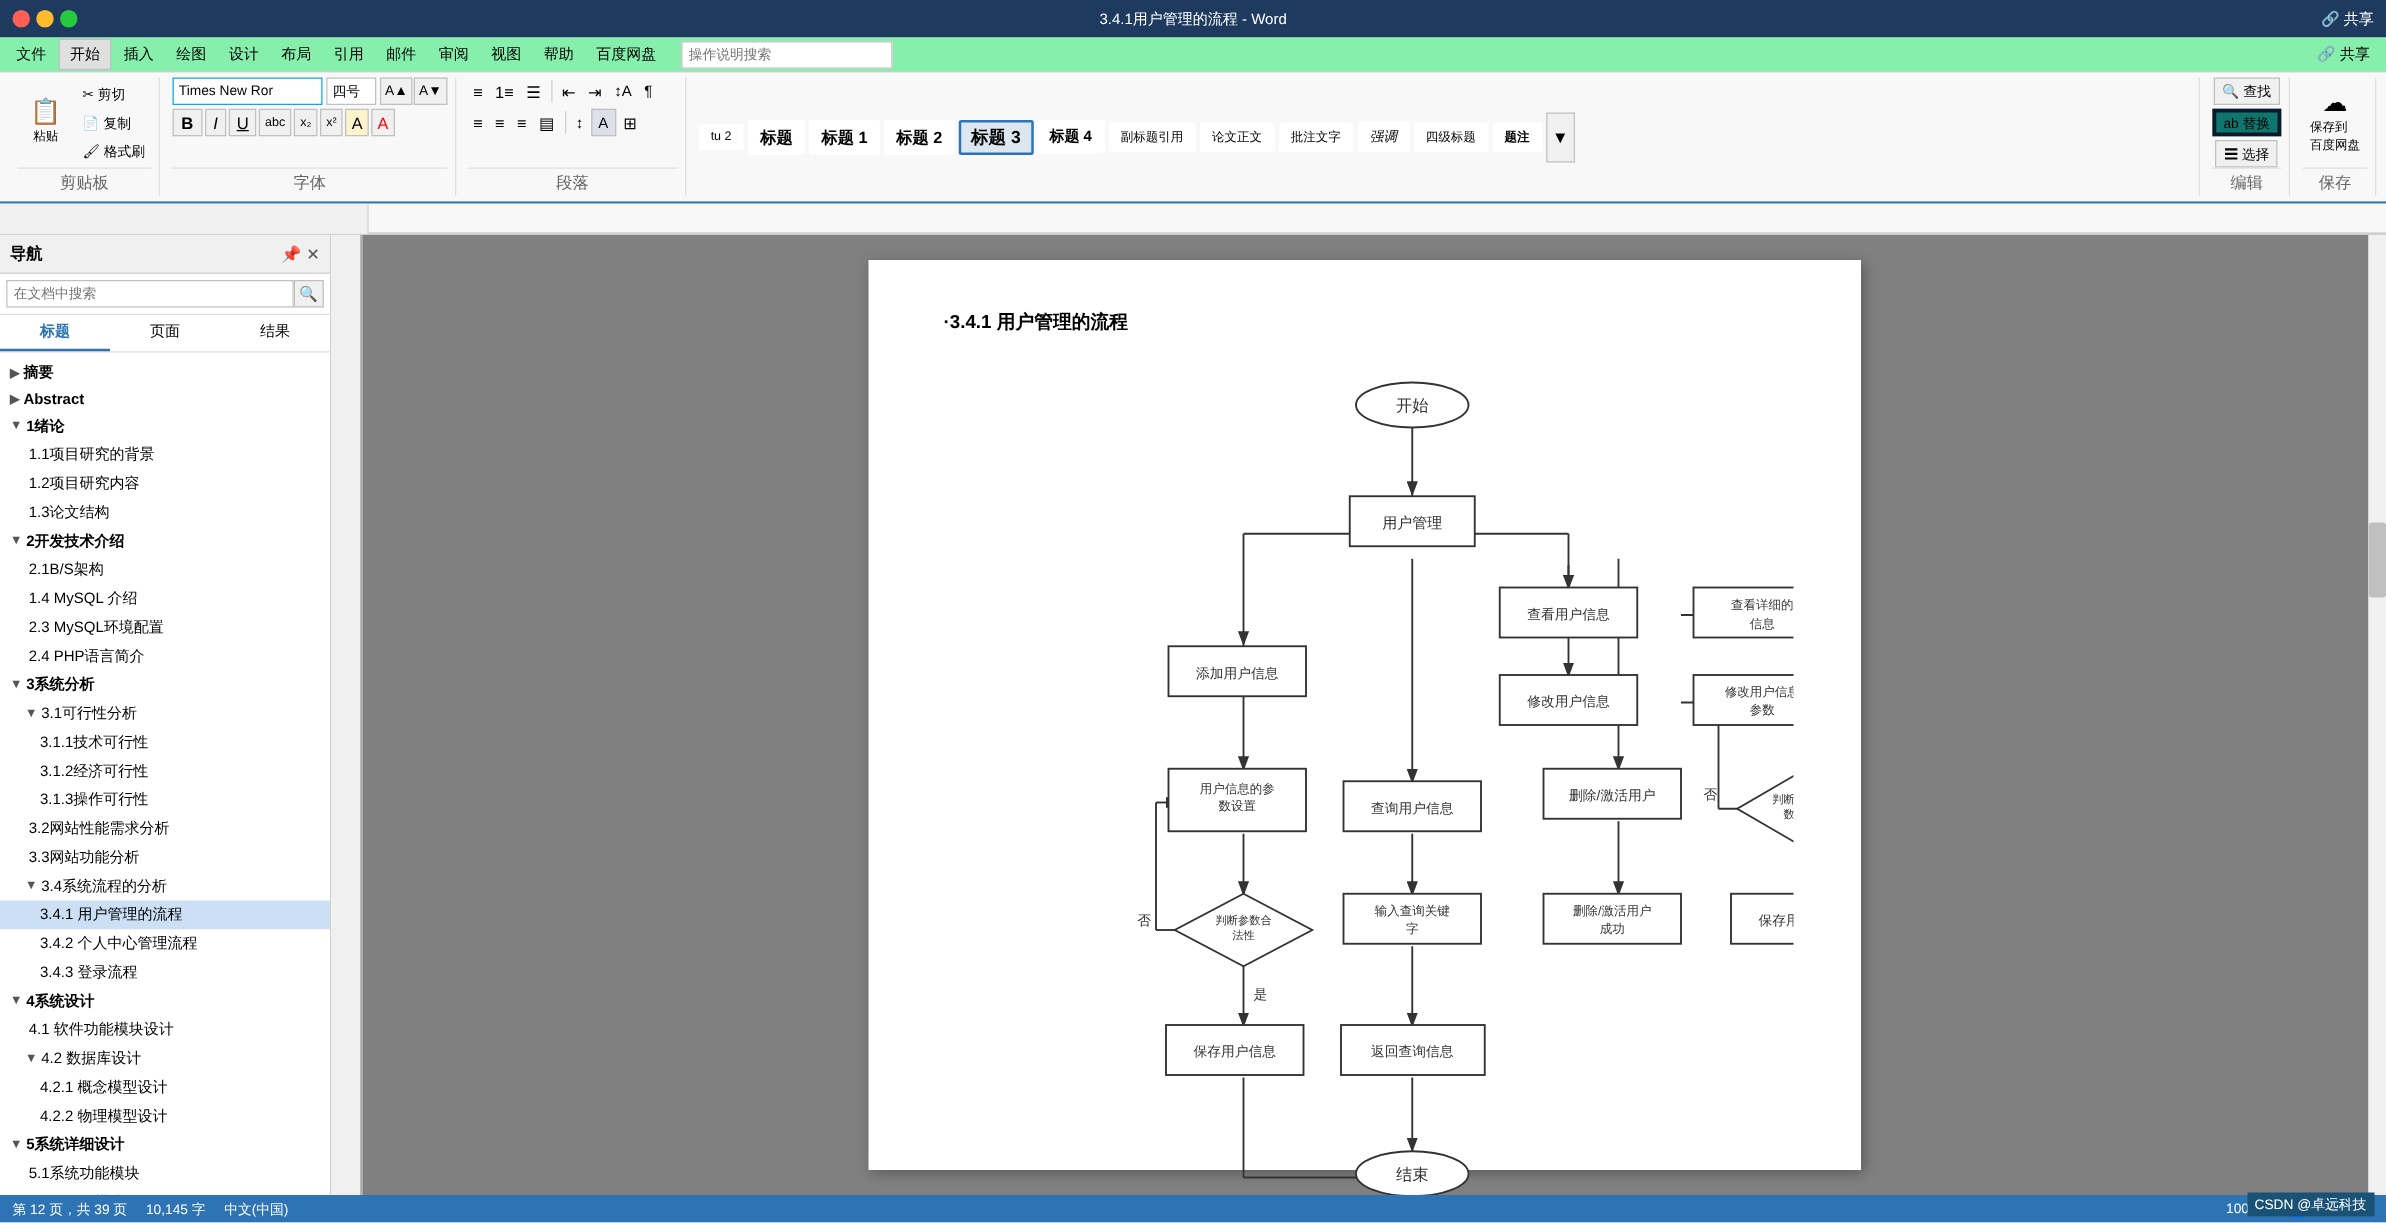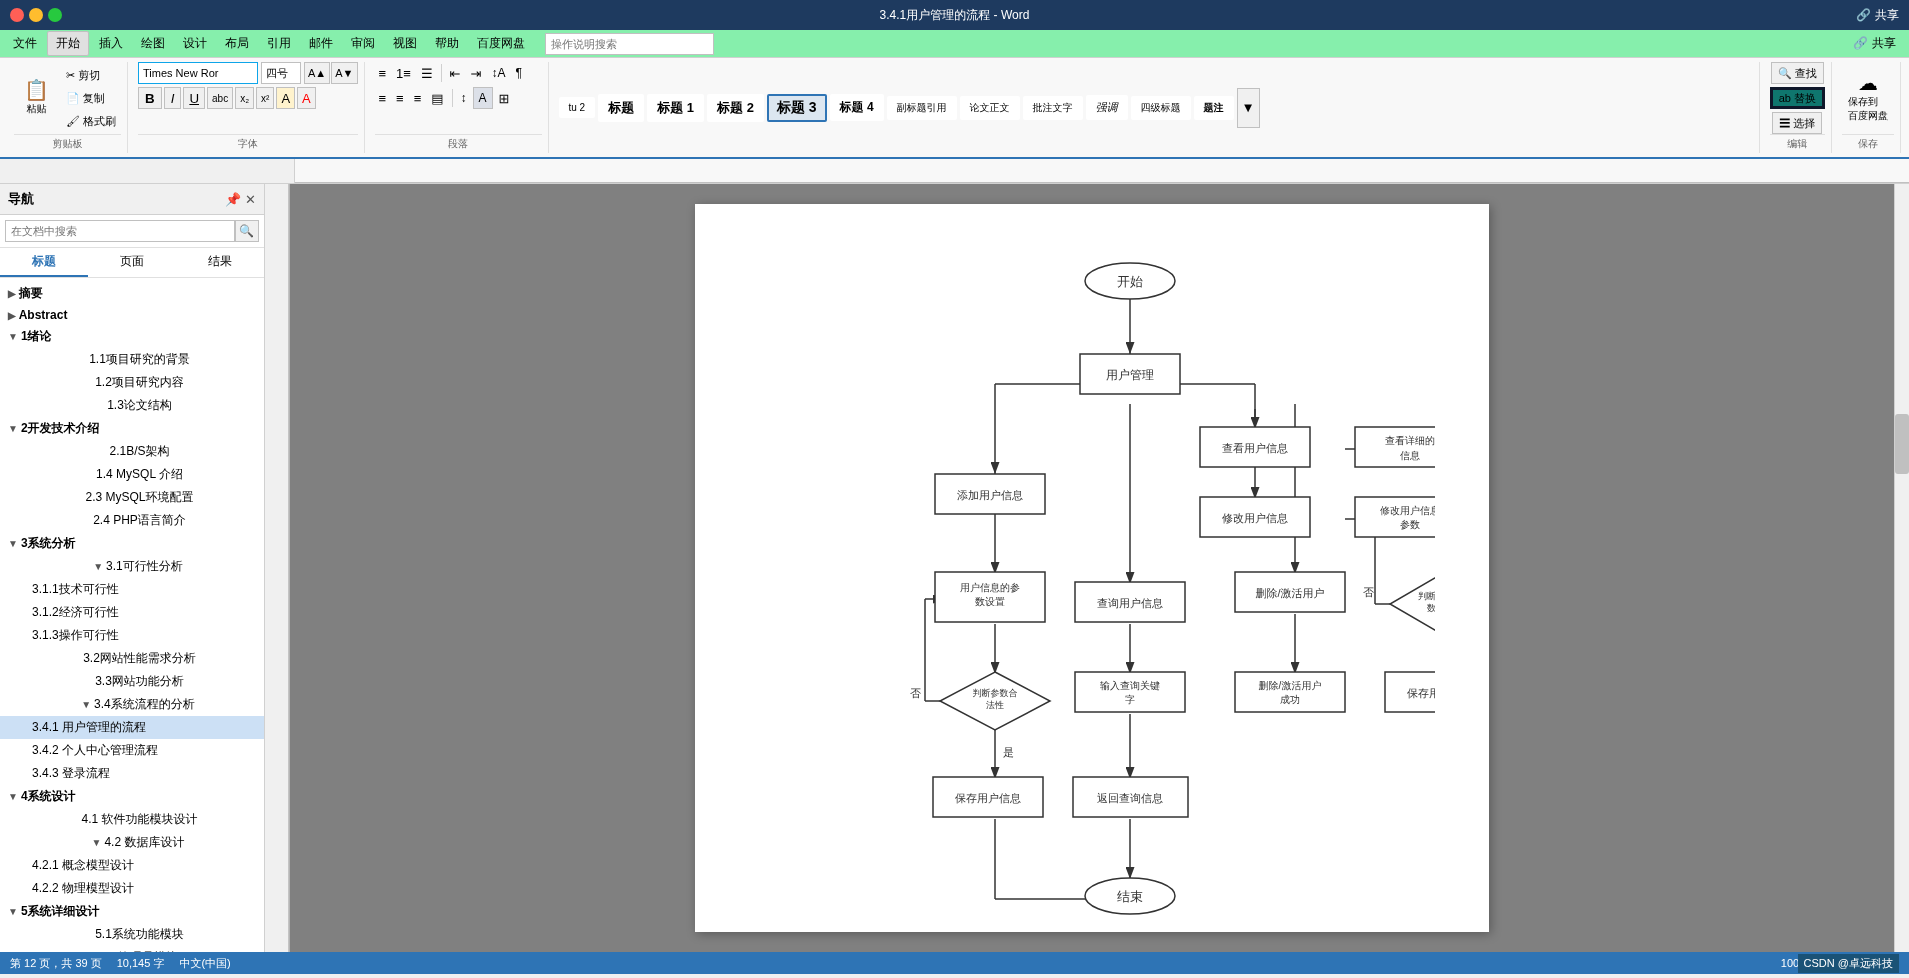--- a/index.html
+++ b/index.html
@@ -54,21 +54,21 @@
 
     
     .ribbon-group {
       display: flex;
       flex-direction: column;
       border-right: 1px solid #e0e0e0;
       padding: 0 6px;
       min-width: fit-content;
     }
     .ribbon-group-title {
-      font-size: 10px;
+      font-size: 13px;
       color: #666;
       text-align: center;
       margin-top: auto;
       padding: 2px 0;
       border-top: 1px solid #e0e0e0;
     }
     .ribbon-group-content {
       display: flex;
       align-items: center;
       flex: 1;
@@ -222,21 +222,21 @@
     .tree-item {
       padding: 3px 8px;
       font-size: 12px;
       cursor: pointer;
       display: flex;
       align-items: center;
       white-space: nowrap;
     }
     .tree-item.selected { background: #cce0f5; }
     .tree-item.level0 { font-weight: bold; padding-left: 8px; }
-    .tree-item.level1 { padding-left: 20px; justify-content: center; }
+    .tree-item.level1 { padding-left: 20px; }
     .tree-item.level2 { padding-left: 32px; }
     .tree-toggle { margin-right: 3px; font-size: 10px; color: #555; }
 
     
     #doc-area {
       flex: 1;
       background: #808080;
       overflow-y: auto;
       overflow-x: auto;
       position: relative;
@@ -603,20 +603,21 @@
 
   <div id="doc-area">
 
     <div style="position:absolute;left:0;top:0;width:25px;background:#f0f0f0;height:100%;border-right:1px solid #d0d0d0;z-index:10;">
       <svg width="25" height="100%">
         <line x1="24" y1="0" x2="24" y2="100%" stroke="#999" stroke-width="1"></line>
       </svg>
     </div>
 
     <div id="page">
+      <div class="section-title">·3.4.1  用户管理的流程</div>
 
       <div id="flowchart">
         <svg class="flowchart-svg" width="680" height="690" viewBox="0 0 680 690" xmlns="http://www.w3.org/2000/svg">
           <defs>
             <marker id="arrowhead" markerWidth="8" markerHeight="6" refX="8" refY="3" orient="auto">
               <polygon points="0 0, 8 3, 0 6" fill="#333"></polygon>
             </marker>
           </defs>
 
           <line x1="375" y1="55" x2="375" y2="110" stroke="#333" stroke-width="1.5" marker-end="url(#arrowhead)"></line>

